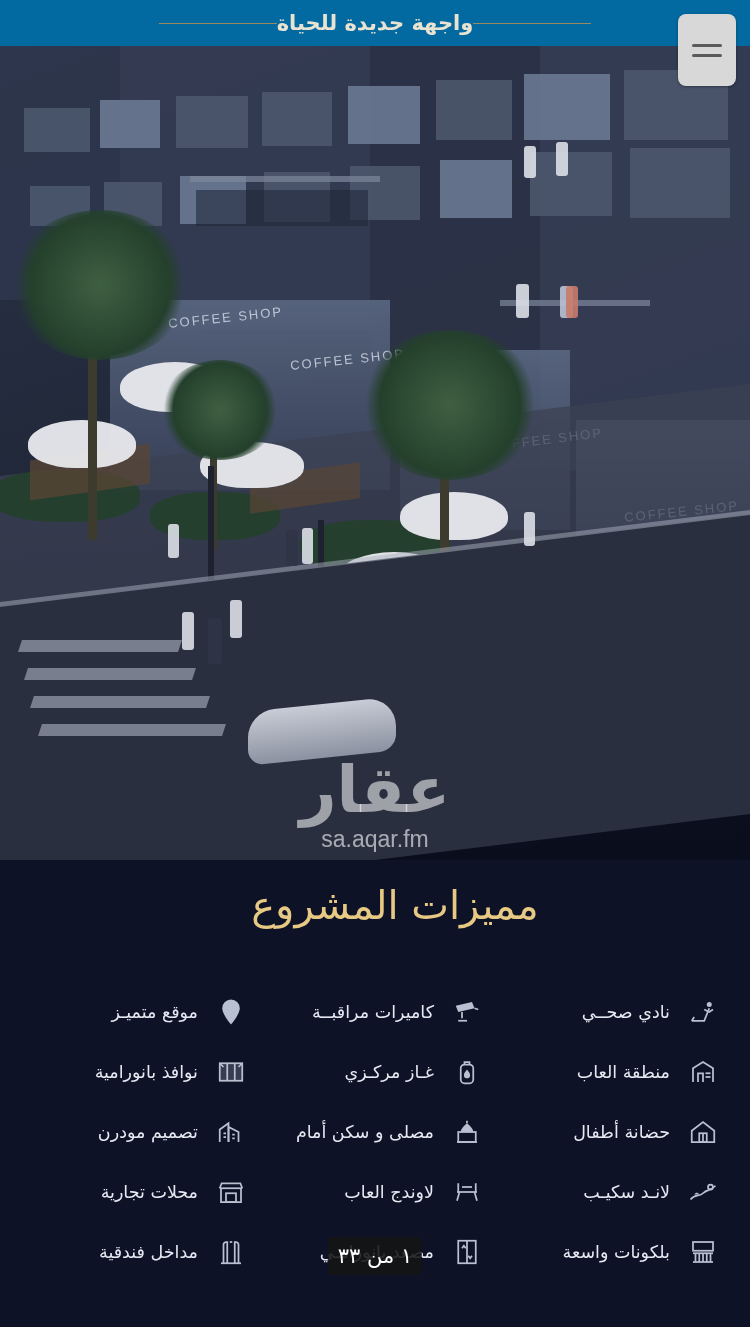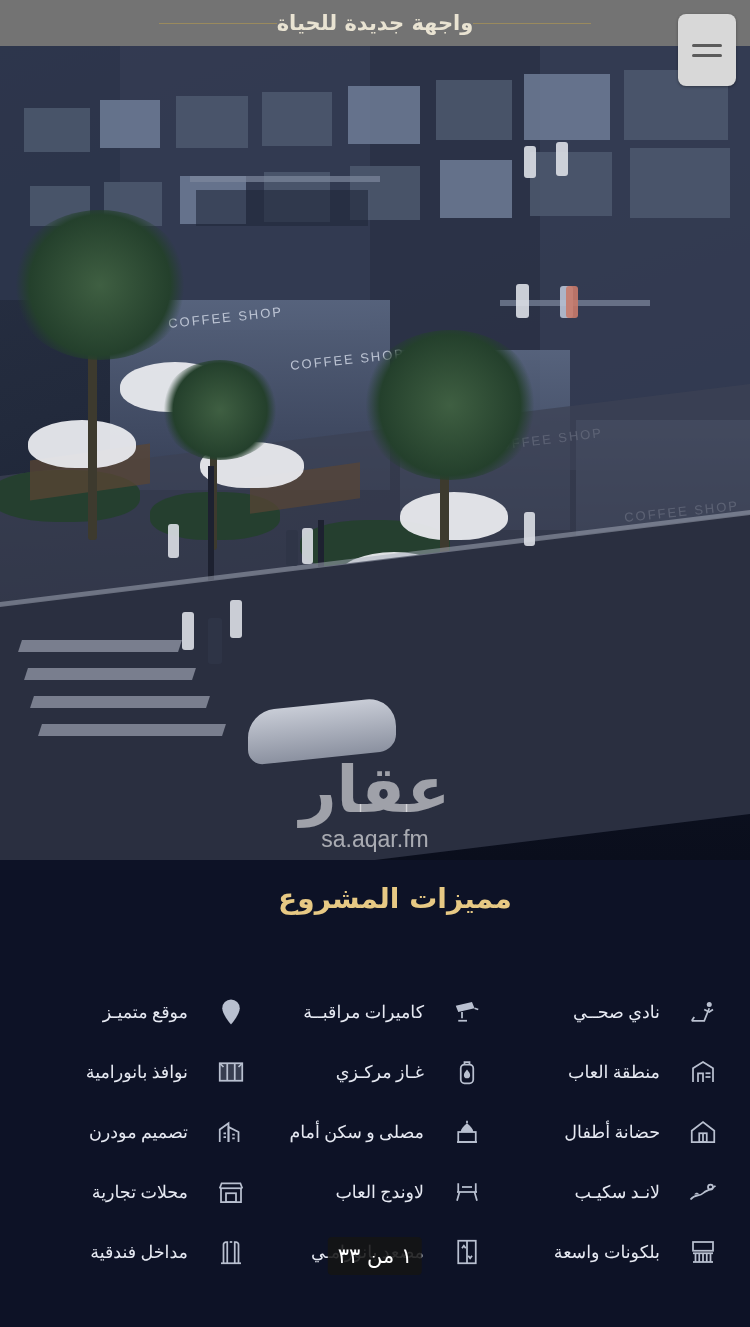--- a/index.html
+++ b/index.html
@@ -12,21 +12,21 @@
   #root {
     position: relative;
     width: 750px; height: 1327px;
     background: #0a0e1c;
     overflow: hidden;
   }
 
   
   .top-banner {
     position: absolute; top: 0; left: 0; width: 750px; height: 46px;
-    background: #737373;
+    background: #0369a1;
     display: flex; align-items: center; justify-content: center;
     z-index: 20;
   }
   .top-banner .rule {
     height: 1px; background: #9a8a5d; flex: 0 0 auto;
   }
   .top-banner .rule.l { width: 118px; margin-left: 14px; }
   .top-banner .rule.r { width: 118px; margin-right: 14px; }
   .top-banner .btxt {
     color: #e9e3d2; font-size: 21px; font-weight: bold; letter-spacing: .5px;
@@ -92,33 +92,33 @@
     color: rgba(255,255,255,.6); font-size: 23px; margin-top: 4px;
     font-family: "Liberation Sans", sans-serif;
   }
 
   
   .features {
     position: absolute; left: 0; top: 860px; width: 750px; height: 467px;
     background: #0d1226; z-index: 14;
   }
   .features-title {
-    text-align: center; color: #e7c984; font-size: 28px; font-weight: bold;
+    text-align: center; color: #e7c984; font-size: 40px; font-weight: normal;
     padding-top: 22px; letter-spacing: 1px; margin-left: 40px;
   }
   .grid {
     position: absolute; top: 122px; left: 24px; right: 24px;
     display: grid;
     grid-template-columns: repeat(3, 1fr);
     grid-auto-rows: 60px;
     column-gap: 6px;
   }
   .feat {
     display: flex; flex-direction: row; align-items: center; justify-content: flex-start;
-    gap: 26px; padding: 0 6px; font-family: Liberation Serif, serif;
+    gap: 16px; padding: 0 6px;
   }
   .feat .lbl {
     color: #e6e9f2; font-size: 17.5px; white-space: nowrap; flex: 1 1 auto;
     text-align: right;
   }
   .feat .ico {
     width: 34px; height: 34px; flex: 0 0 34px;
     display: flex; align-items: center; justify-content: center;
   }
   .feat .ico svg { width: 30px; height: 30px; }

